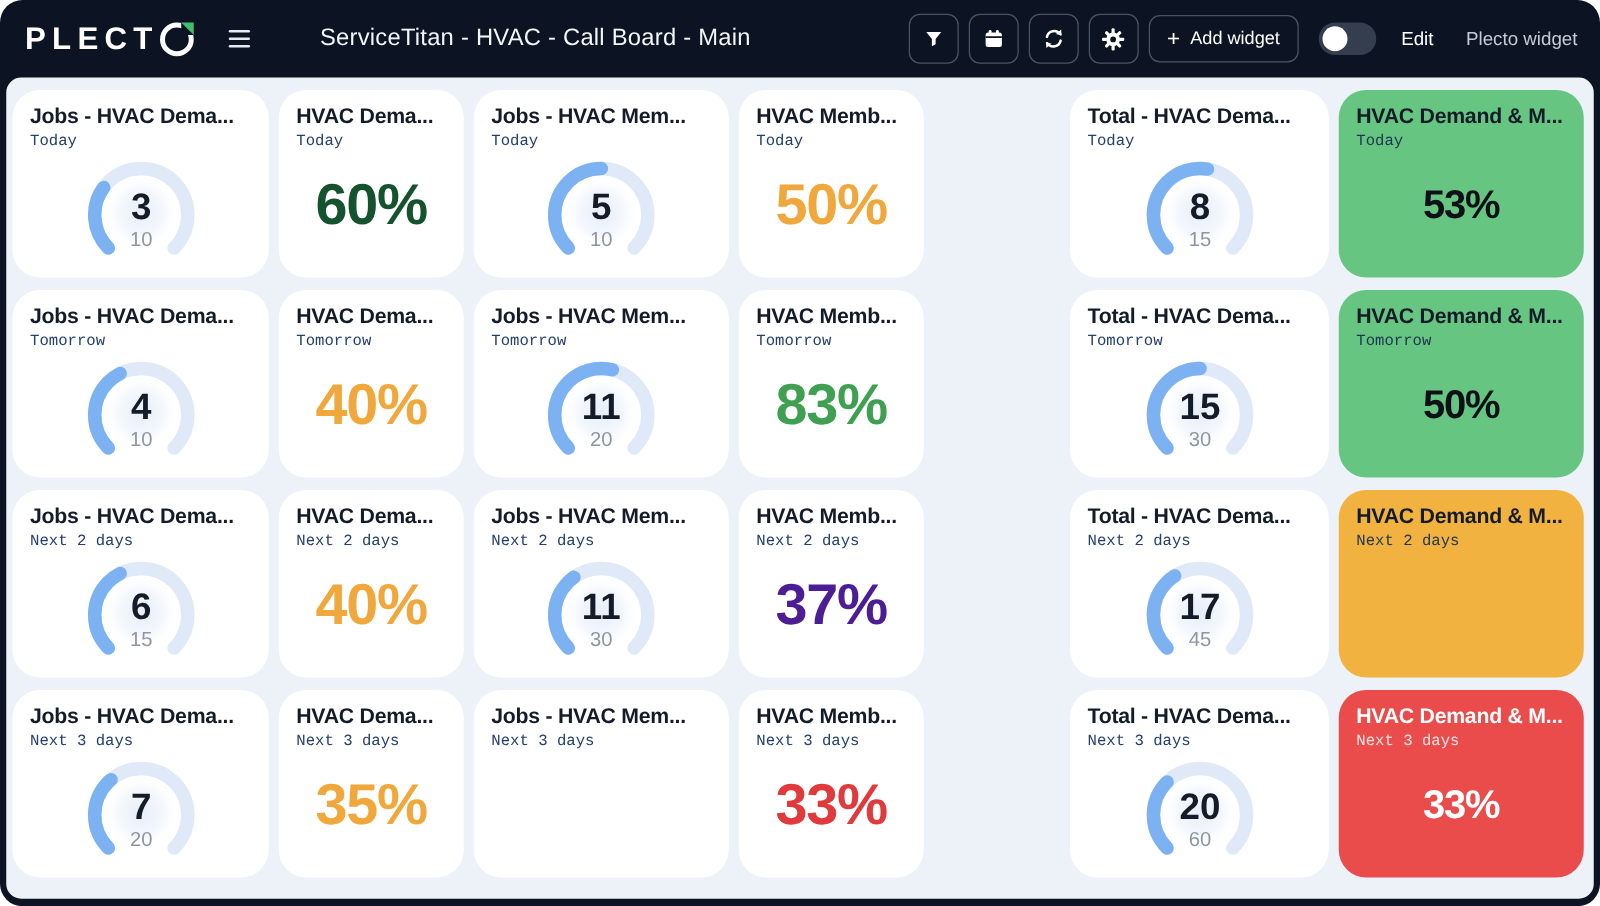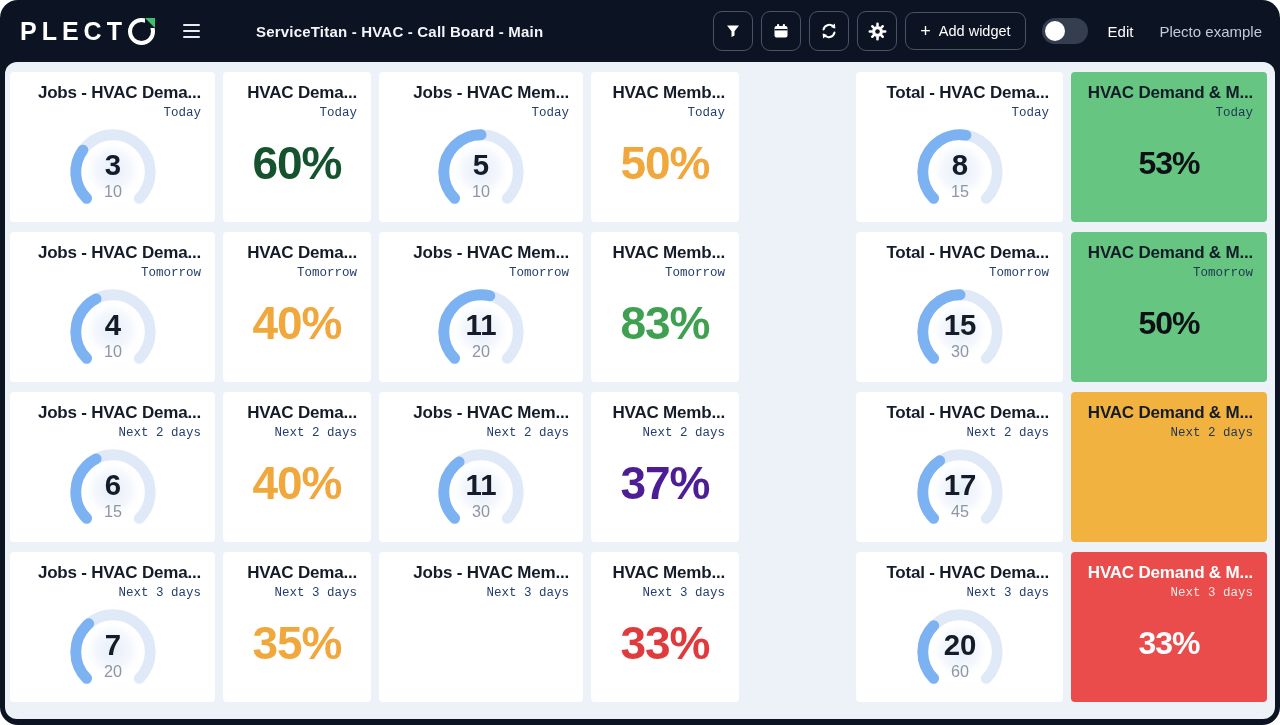--- a/index.html
+++ b/index.html
@@ -6,34 +6,34 @@
   .frame{width:1280px;height:725px;background:#0c1322;border-radius:18px;overflow:hidden;position:relative;box-sizing:border-box;}
 
   
   .header{height:62px;display:flex;align-items:center;padding:0 18px 0 20px;box-sizing:border-box;}
   .logo{display:flex;align-items:center;color:#fff;font-size:25px;font-weight:700;letter-spacing:5px;cursor:pointer;}
   .logo-o{position:relative;width:19px;height:19px;border:4px solid #fff;border-radius:50%;display:inline-block;margin-left:1px;}
   .logo-o .notch{position:absolute;top:-5px;right:-5px;width:11px;height:11px;background:#0c1322;}
   .logo-o .flag{position:absolute;top:-4px;right:-4px;width:0;height:0;border-top:10px solid #3fbf6d;border-left:10px solid transparent;}
   .hamburger{margin-left:24px;display:flex;flex-direction:column;gap:3.5px;cursor:pointer;padding:4px;}
   .hamburger span{width:17px;height:2.5px;background:#e8ecf2;border-radius:2px;}
-  .dash-title{margin-left:52px;font-size:15px;font-weight:700;color:#f2f5f9;letter-spacing:.2px;}
+  .dash-title{margin-left:52px;font-size:19px;font-weight:400;color:#f2f5f9;letter-spacing:.2px;}
   .header-right{margin-left:auto;display:flex;align-items:center;gap:8px;}
   .icon-btn{width:38px;height:38px;border:1px solid #4a5365;border-radius:9px;background:transparent;display:flex;align-items:center;justify-content:center;cursor:pointer;}
   .add-btn{height:38px;border:1px solid #4a5365;border-radius:9px;background:transparent;color:#fff;font-size:14.5px;font-weight:500;display:flex;align-items:center;gap:8px;padding:0 14px;cursor:pointer;font-family:"Liberation Sans",sans-serif;}
   .add-plus{font-size:18px;font-weight:400;line-height:1;}
   .toggle{width:46px;height:26px;border-radius:13px;background:#353e4f;position:relative;margin-left:8px;cursor:pointer;}
   .toggle .knob{position:absolute;left:3px;top:3px;width:20px;height:20px;border-radius:50%;background:#fff;}
   .edit-label{color:#ffffff;font-size:15px;margin:0 8px 0 12px;}
   .account-label{color:#c4cad6;font-size:15px;margin-left:10px;cursor:pointer;}
 
   
   .main{position:absolute;top:62px;left:5px;right:5px;bottom:6px;background:#edf1f8;border-radius:12px;box-sizing:border-box;padding:10px 0 0 5px;overflow:hidden;}
   .grid{display:grid;grid-template-columns:205px 148px 204px 148px 101px 207px 196px;grid-auto-rows:150px;gap:10px 8px;}
-  .card{background:#fff;border-radius:4px;padding:11px 14px 8px 14px;box-sizing:border-box;display:flex;flex-direction:column;overflow:hidden;cursor:pointer;text-align:right;}
+  .card{background:#fff;border-radius:22px;padding:11px 14px 8px 14px;box-sizing:border-box;display:flex;flex-direction:column;overflow:hidden;cursor:pointer;}
   .card-title{font-size:17px;font-weight:700;color:#141b29;white-space:nowrap;overflow:hidden;letter-spacing:-.2px;}
   .card-period{font-size:12.5px;color:#25406e;font-weight:500;margin-top:3px;font-family:Liberation Mono, monospace;}
   .gauge-wrap{flex:1;display:flex;align-items:center;justify-content:center;min-height:0;}
   .gauge{width:98px;height:98px;margin-bottom:-10px;}
   .percent-value{flex:1;display:flex;align-items:center;justify-content:center;font-size:46px;font-weight:700;letter-spacing:-1px;padding-bottom:8px;}
   .kpi .card-period{color:#1e3553;}
   .kpi .percent-value{color:#0d1117;font-size:32px;}
   .kpi-light .card-title{color:#ffffff;}
   .kpi-light .card-period{color:#f6e5e5;}
   .kpi-light .percent-value{color:#ffffff;}
@@ -97,21 +97,21 @@
         </svg>
       </div>
       <button class="add-btn">
         <span class="add-plus">+</span>
         <span>Add widget</span>
       </button>
       <div class="toggle">
           <div class="knob"></div>
         </div>
       <div class="edit-label">Edit</div>
-      <div class="account-label">Plecto example</div>
+      <div class="account-label">Plecto widget</div>
     </div>
   </div>
 
   <div class="main">
     <div class="grid" id="grid">
         <div class="card" style="grid-column: 1;">
     <div class="card-title">Jobs - HVAC Dema...</div>
     <div class="card-period">Today</div>
     <div class="gauge-wrap">
       <svg class="gauge" viewBox="0 0 100 100">

